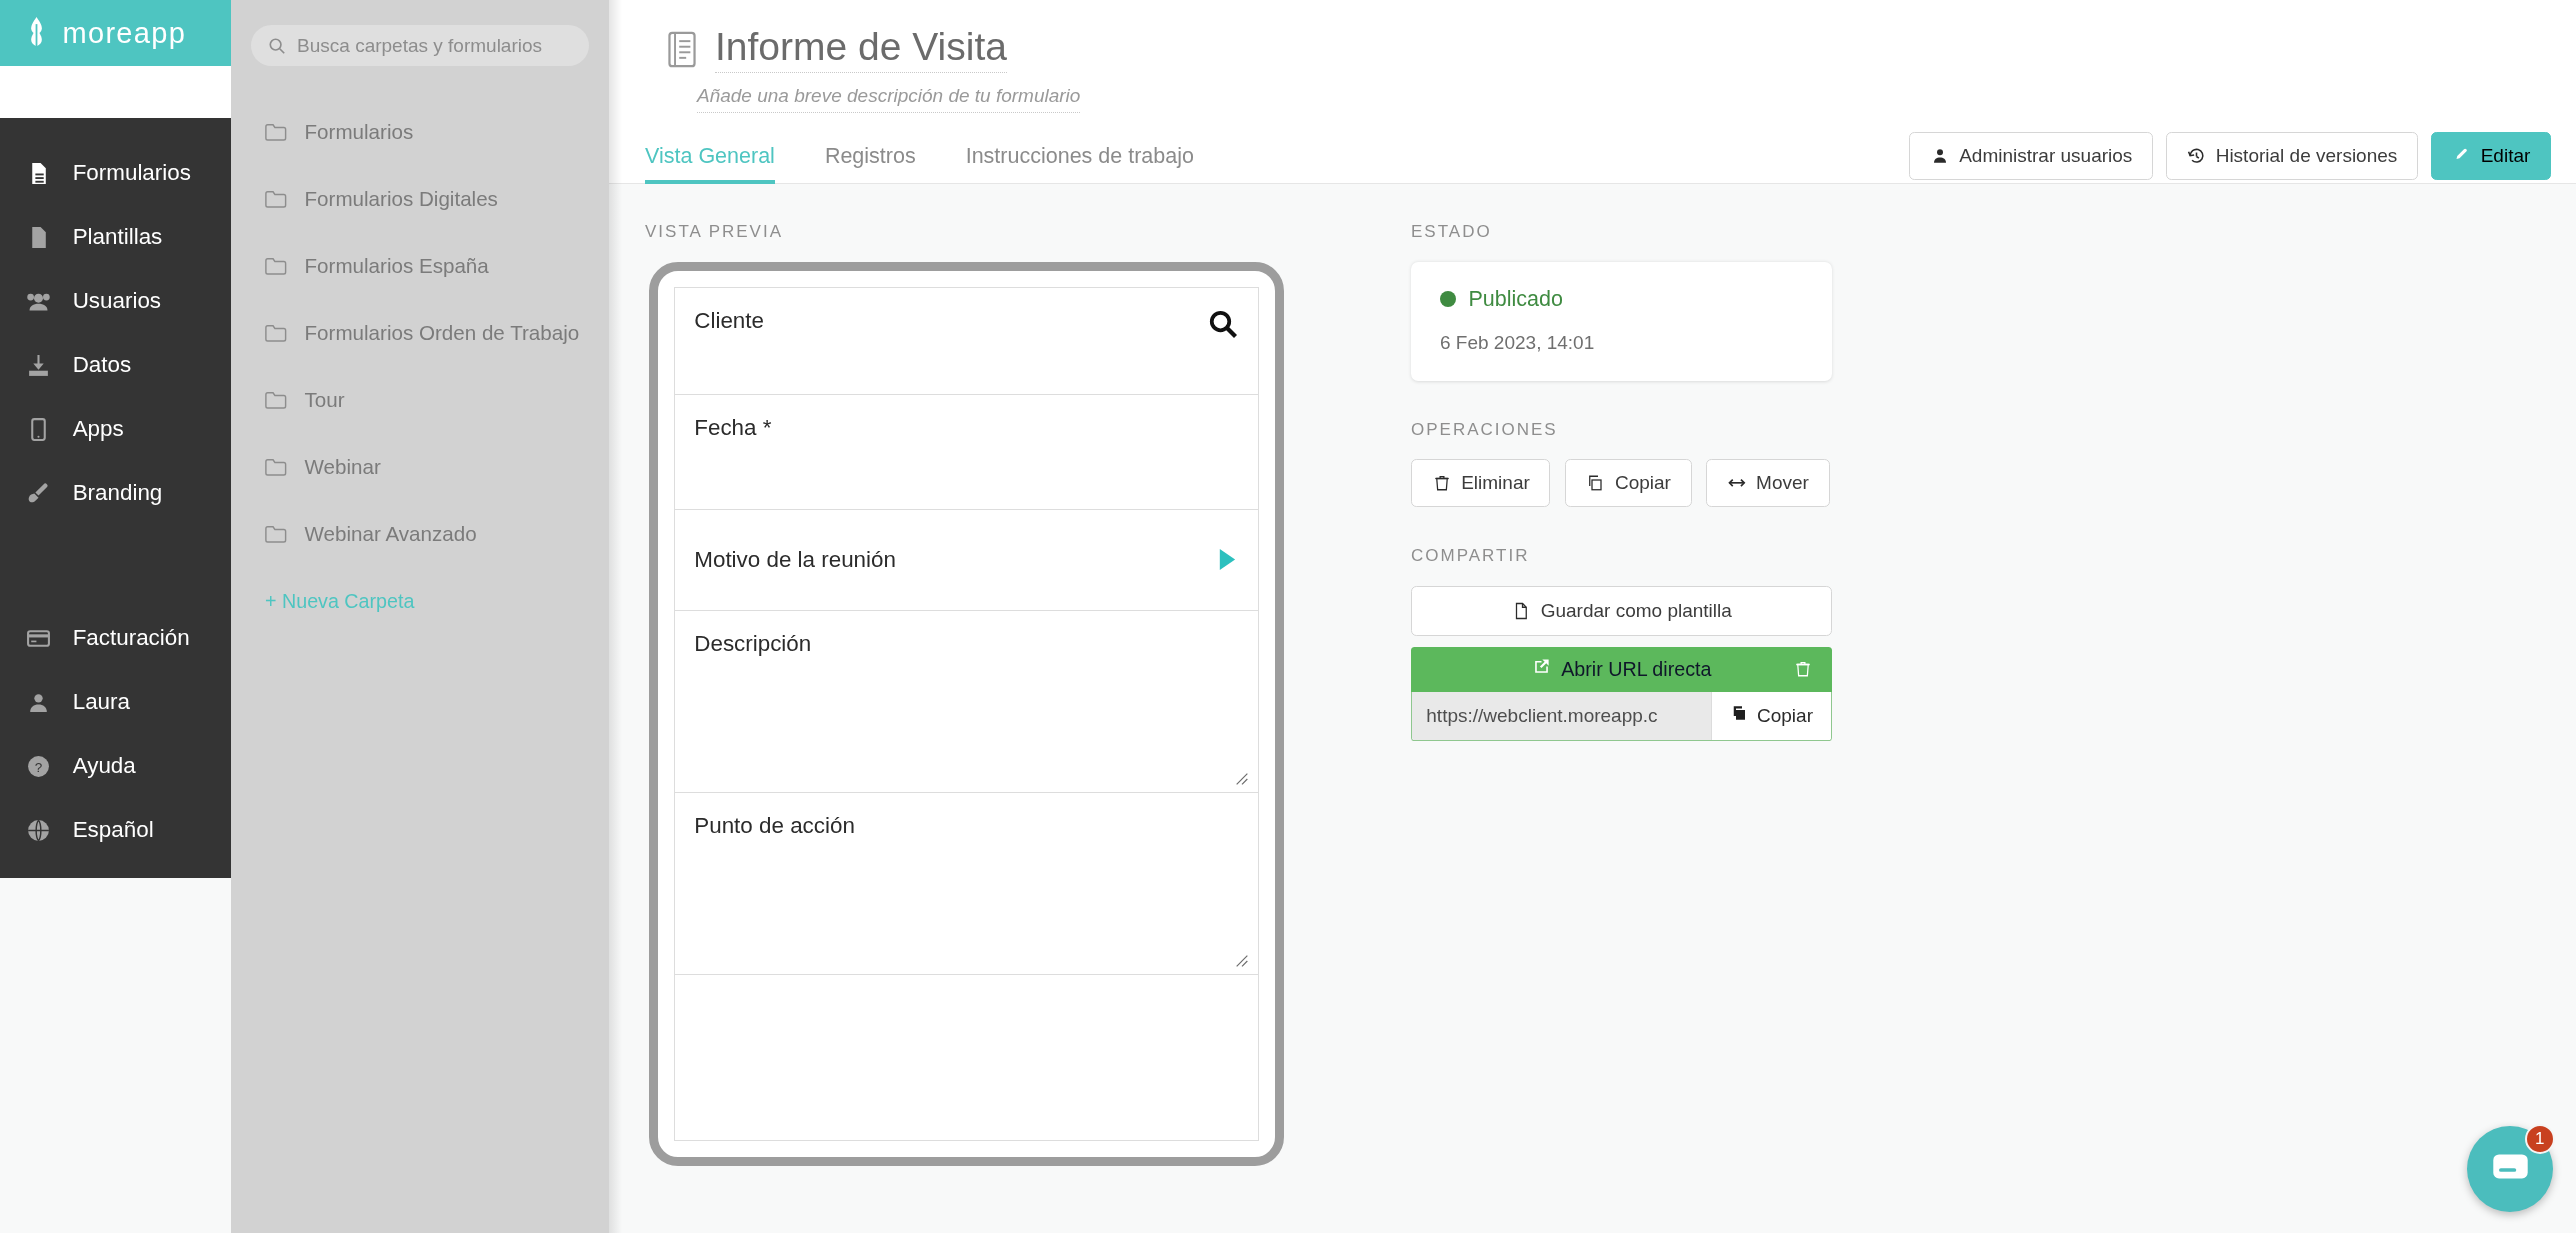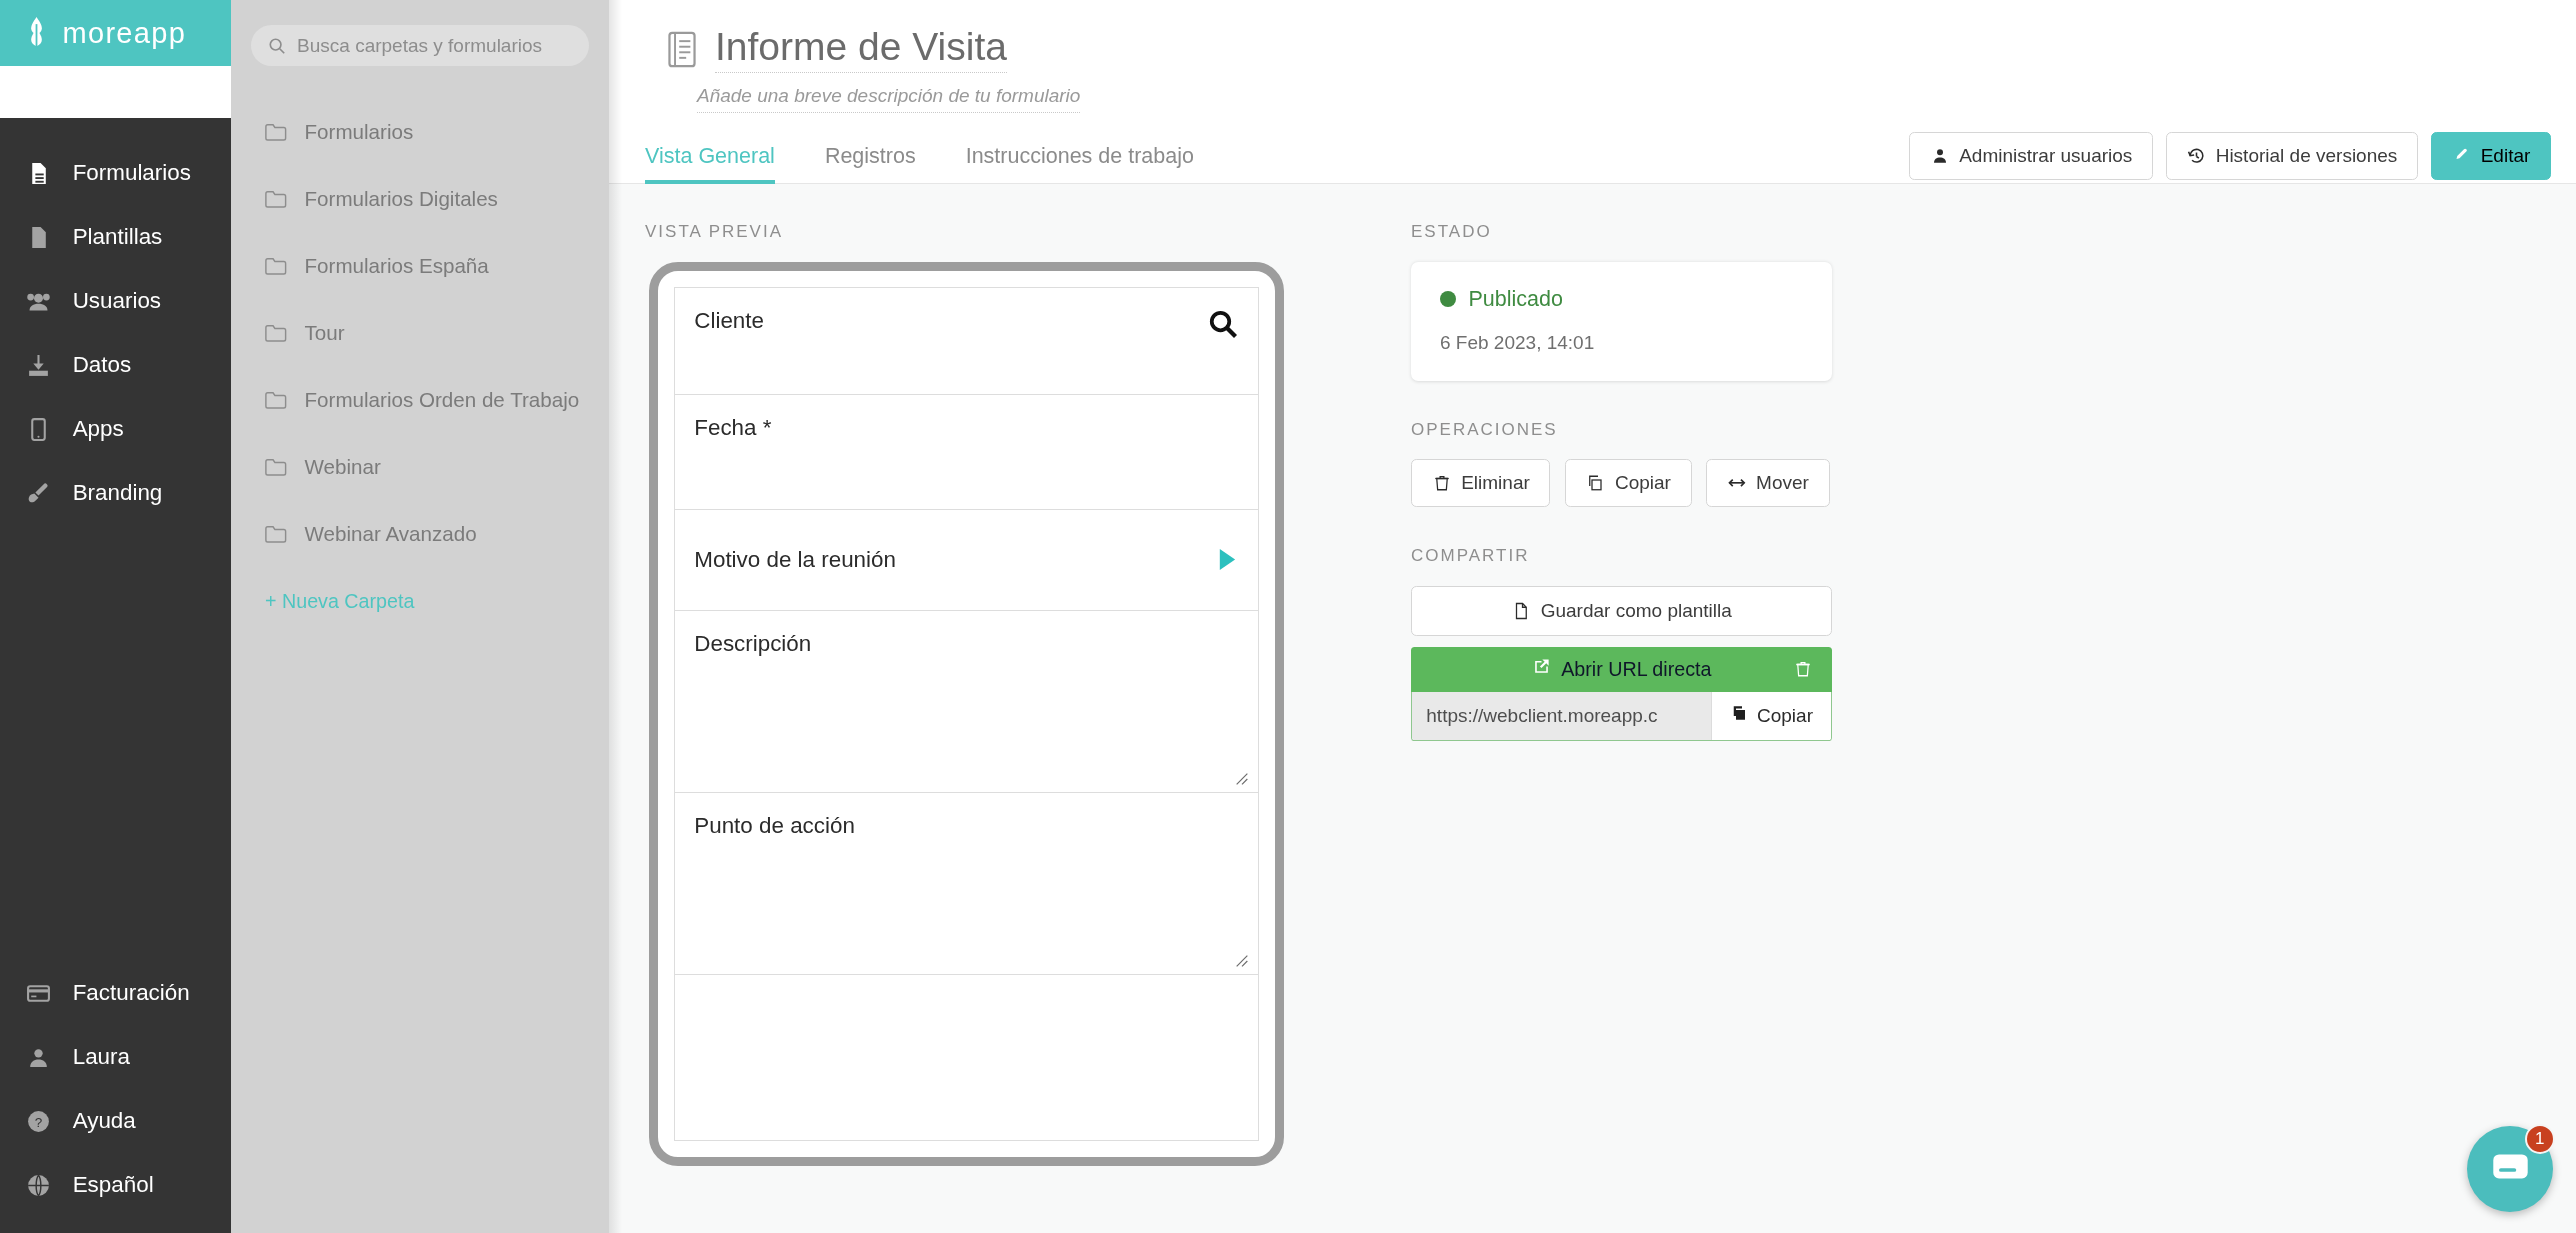--- a/index.html
+++ b/index.html
@@ -11,21 +11,21 @@
   }
 
   
   #app { display: flex; width: 2576px; height: 1233px; position: relative; }
 
   .rail {
     width: 231px; flex: 0 0 231px;
     background: #343434;
     display: flex; flex-direction: column;
     position: relative; z-index: 3;
-    height: 1233px;
+    height: 878px;
   }
   .rail-logo {
     height: 66px; background: #4ec5c1;
     display: flex; align-items: center; padding-left: 23px;
     gap: 12.5px;
   }
   .logo-mark { width: 27px; height: 32px; flex: 0 0 27px; }
   .logo-text {
     color: #ffffff; font-size: 29px; letter-spacing: 1.3px;
     font-weight: 300;
@@ -377,27 +377,27 @@
       <div class="folder-item">
         <span class="fico"><svg viewBox="0 0 24 20" width="21.5" height="18">
               <path d="M1 4a2 2 0 012-2h6l2 3h10a2 2 0 012 2v10a2 2 0 01-2 2H3a2 2 0 01-2-2z" fill="none" stroke="#8d8d8d" stroke-width="1.6"></path>
             </svg></span>
         <span>Formularios España</span>
       </div>
       <div class="folder-item">
         <span class="fico"><svg viewBox="0 0 24 20" width="21.5" height="18">
               <path d="M1 4a2 2 0 012-2h6l2 3h10a2 2 0 012 2v10a2 2 0 01-2 2H3a2 2 0 01-2-2z" fill="none" stroke="#8d8d8d" stroke-width="1.6"></path>
             </svg></span>
-        <span>Tour</span>
+        <span>Formularios Orden de Trabajo</span>
       </div>
       <div class="folder-item">
         <span class="fico"><svg viewBox="0 0 24 20" width="21.5" height="18">
               <path d="M1 4a2 2 0 012-2h6l2 3h10a2 2 0 012 2v10a2 2 0 01-2 2H3a2 2 0 01-2-2z" fill="none" stroke="#8d8d8d" stroke-width="1.6"></path>
             </svg></span>
-        <span>Formularios Orden de Trabajo</span>
+        <span>Tour</span>
       </div>
       <div class="folder-item">
         <span class="fico"><svg viewBox="0 0 24 20" width="21.5" height="18">
               <path d="M1 4a2 2 0 012-2h6l2 3h10a2 2 0 012 2v10a2 2 0 01-2 2H3a2 2 0 01-2-2z" fill="none" stroke="#8d8d8d" stroke-width="1.6"></path>
             </svg></span>
         <span>Webinar</span>
       </div>
       <div class="folder-item">
         <span class="fico"><svg viewBox="0 0 24 20" width="21.5" height="18">
               <path d="M1 4a2 2 0 012-2h6l2 3h10a2 2 0 012 2v10a2 2 0 01-2 2H3a2 2 0 01-2-2z" fill="none" stroke="#8d8d8d" stroke-width="1.6"></path>

